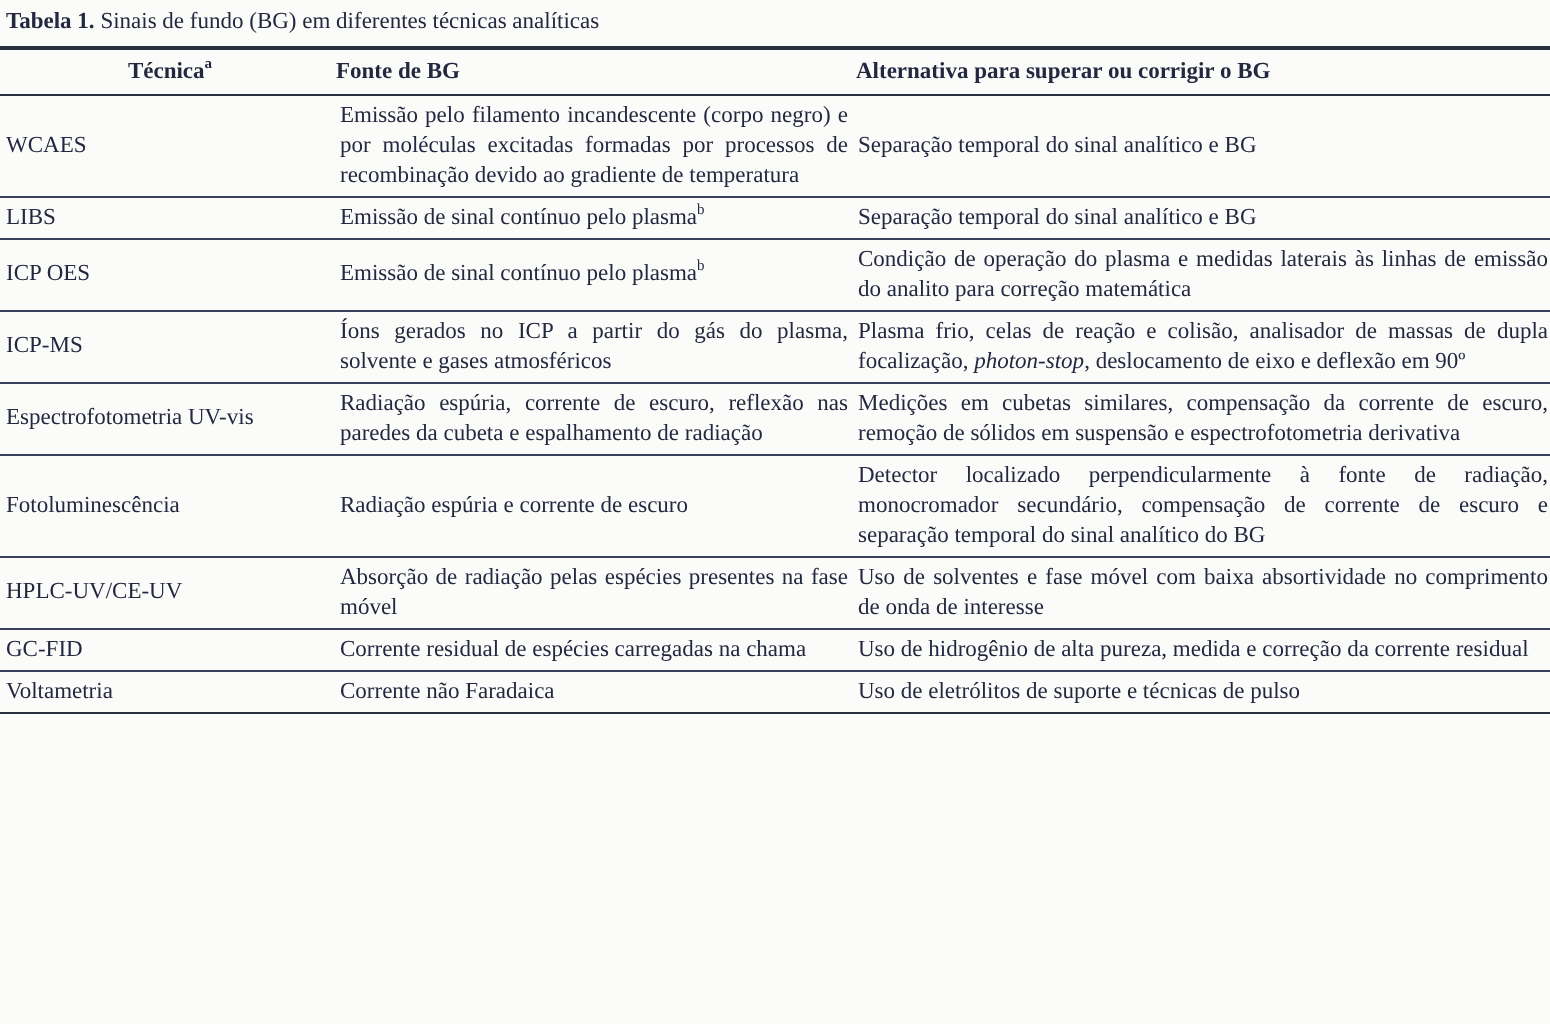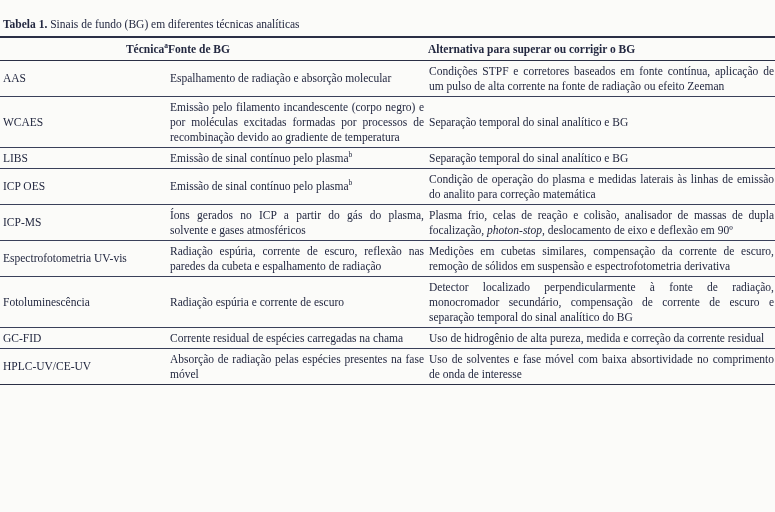--- a/index.html
+++ b/index.html
@@ -13,21 +13,21 @@
     color: #232840;
   }
   .page {
     width: 775px;
     box-sizing: border-box;
     padding-top: 3px;
   }
   .title {
     font-size: 11.5px;
     line-height: 14px;
-    margin: 13px 0 0 3px;
+    margin: 0 0 0 3px;
     padding: 1px 0 5px 0;
   }
   .title b { font-weight: bold; }
   table.bg-table {
     width: 775px;
     border-collapse: collapse;
     table-layout: fixed;
     border-top: 2px solid #2a2f45;
     border-bottom: 1.5px solid #2a2f45;
   }
@@ -39,21 +39,21 @@
     line-height: 15px;
     vertical-align: middle;
     padding: 2.5px 0;
   }
   thead th {
     font-weight: bold;
     border-bottom: 1.5px solid #2a2f45;
     padding: 4px 0 3px 0;
     text-align: left;
   }
-  thead th.tec { text-align: right; padding-left: 2px; }
+  thead th.tec { text-align: center; padding-left: 2px; }
   tbody td { border-bottom: 1px solid #3a405a; }
   tbody tr:last-child td { border-bottom: none; }
   td.tec { text-align: left; padding-left: 3px; padding-right: 4px; }
   td.fon { text-align: justify; padding-left: 2px; padding-right: 4px; }
   td.alt { text-align: justify; padding-left: 1px; padding-right: 1px; }
   sup {
     font-size: 7.5px;
     line-height: 0;
     vertical-align: super;
   }
@@ -80,25 +80,20 @@
     </colgroup>
     <thead>
       <tr>
         <th class="tec"><span>Técnica</span><sup>a</sup></th>
         <th>Fonte de BG</th>
         <th>Alternativa para superar ou corrigir o BG</th>
       </tr>
     </thead>
     <tbody>
       <tr>
-        <td class="tec">AAS</td>
-        <td class="fon">Espalhamento de radiação e absorção molecular</td>
-        <td class="alt">Condições STPF e corretores baseados em fonte contínua, aplicação de um pulso de alta corrente na fonte de radiação ou efeito Zeeman</td>
-      </tr>
-      <tr>
         <td class="tec">WCAES</td>
         <td class="fon">Emissão pelo filamento incandescente (corpo negro) e por moléculas excitadas formadas por processos de recombinação devido ao gradiente de temperatura</td>
         <td class="alt">Separação temporal do sinal analítico e BG</td>
       </tr>
       <tr>
         <td class="tec">LIBS</td>
         <td class="fon"><span>Emissão de sinal contínuo pelo plasma</span><sup>b</sup></td>
         <td class="alt">Separação temporal do sinal analítico e BG</td>
       </tr>
       <tr>
@@ -115,26 +110,31 @@
         <td class="tec">Espectrofotometria UV-vis</td>
         <td class="fon">Radiação espúria, corrente de escuro, reflexão nas paredes da cubeta e espalhamento de radiação</td>
         <td class="alt">Medições em cubetas similares, compensação da corrente de escuro, remoção de sólidos em suspensão e espectrofotometria derivativa</td>
       </tr>
       <tr>
         <td class="tec">Fotoluminescência</td>
         <td class="fon">Radiação espúria e corrente de escuro</td>
         <td class="alt">Detector localizado perpendicularmente à fonte de radiação, monocromador secundário, compensação de corrente de escuro e separação temporal do sinal analítico do BG</td>
       </tr>
       <tr>
+        <td class="tec">HPLC-UV/CE-UV</td>
+        <td class="fon">Absorção de radiação pelas espécies presentes na fase móvel</td>
+        <td class="alt">Uso de solventes e fase móvel com baixa absortividade no comprimento de onda de interesse</td>
+      </tr>
+      <tr>
         <td class="tec">GC-FID</td>
         <td class="fon">Corrente residual de espécies carregadas na chama</td>
         <td class="alt">Uso de hidrogênio de alta pureza, medida e correção da corrente residual</td>
       </tr>
       <tr>
-        <td class="tec">HPLC-UV/CE-UV</td>
-        <td class="fon">Absorção de radiação pelas espécies presentes na fase móvel</td>
-        <td class="alt">Uso de solventes e fase móvel com baixa absortividade no comprimento de onda de interesse</td>
+        <td class="tec">Voltametria</td>
+        <td class="fon">Corrente não Faradaica</td>
+        <td class="alt">Uso de eletrólitos de suporte e técnicas de pulso</td>
       </tr>
     </tbody>
   </table>
 
 
 </div>
 
 </body></html>

